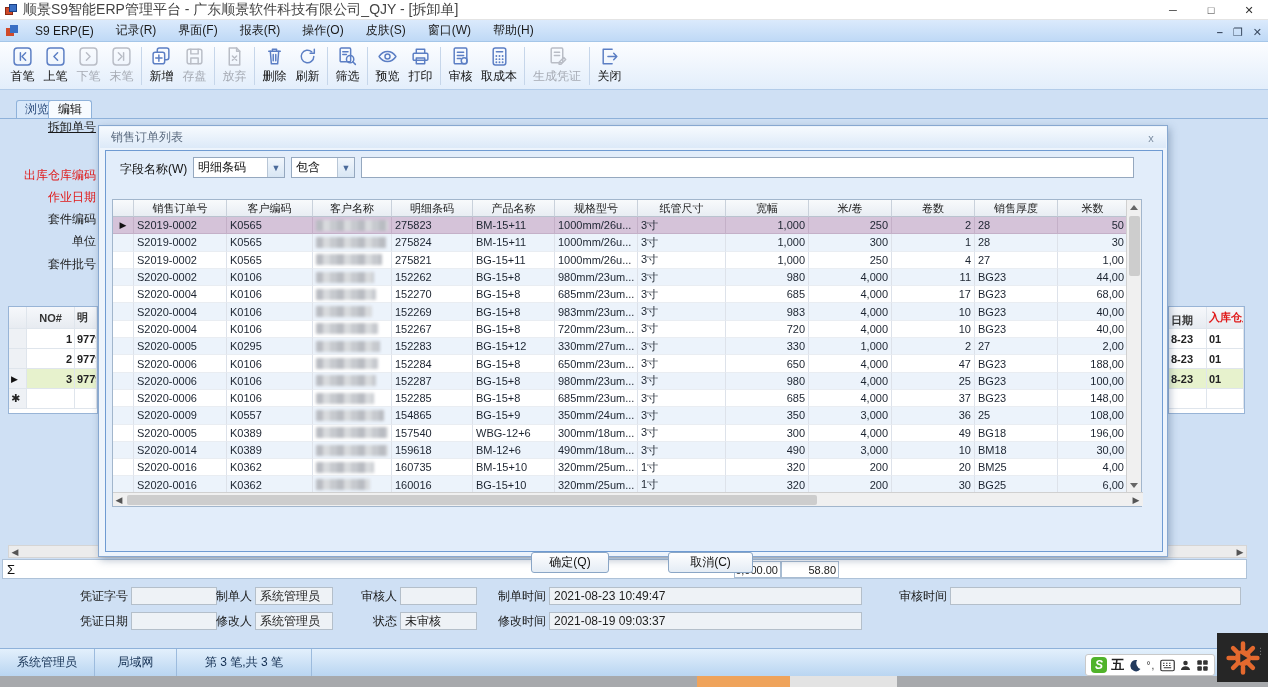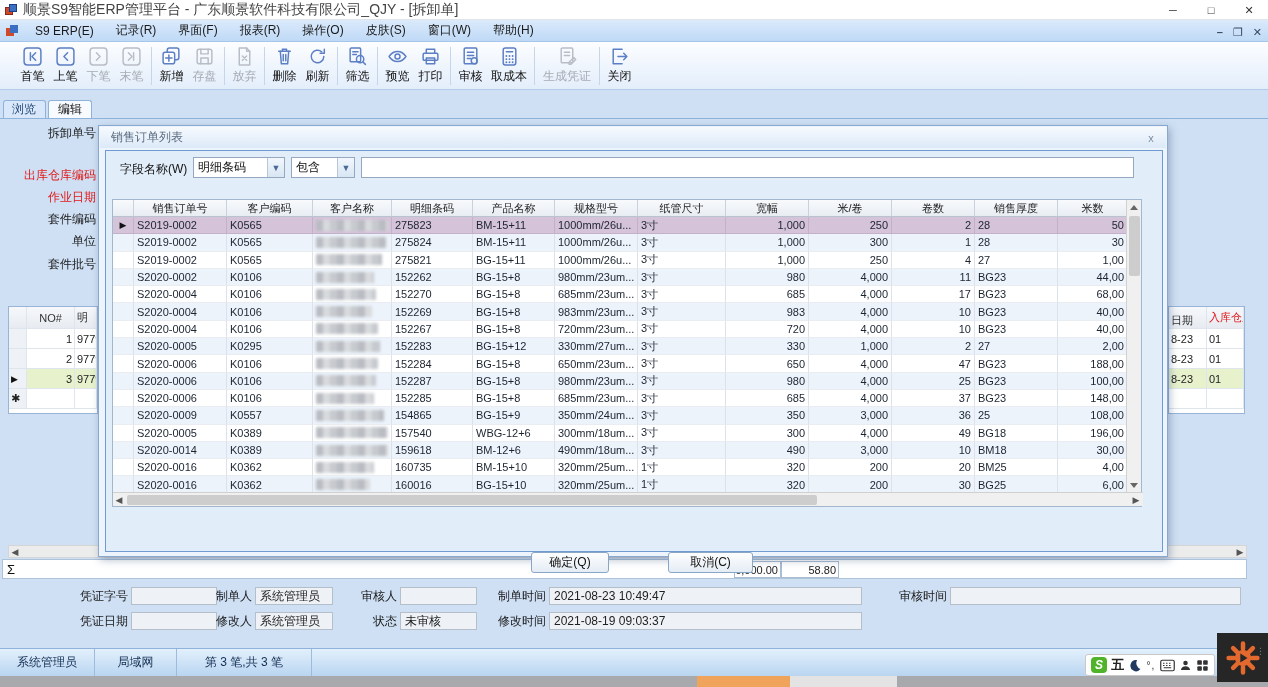--- a/index.html
+++ b/index.html
@@ -19,46 +19,46 @@
 
   
   #menubar { left:0; top:20px; width:1268px; height:22px; background:linear-gradient(#dbeafc,#bfd9f6); border-bottom:1px solid #a5c6e8; display:flex; align-items:center; }
   #menu-icon { width:12px; height:12px; margin:0 6px 0 6px; position:relative; }
   #menu-icon .sq1 { position:absolute; left:0; top:3px; width:8px; height:8px; background:#d04a2a; }
   #menu-icon .sq2 { position:absolute; left:4px; top:0; width:8px; height:8px; background:#3a6fc4; }
   .menu-item { padding:0 11px; height:22px; display:flex; align-items:center; color:#1a1a1a; cursor:default; }
   #mdi-controls { position:absolute; right:6px; top:22px; height:20px; display:flex; gap:10px; align-items:center; color:#3a4a60; font-size:11px; font-weight:bold; }
 
   
-  #toolbar { left:0; top:42px; width:1268px; height:48px; background:linear-gradient(#fcfdff,#e3eefb); border-bottom:1px solid #b3cce9; display:flex; align-items:center; padding-left:16px; }
+  #toolbar { left:0; top:42px; width:1268px; height:48px; background:linear-gradient(#fcfdff,#e3eefb); border-bottom:1px solid #b3cce9; display:flex; align-items:center; padding-left:6px; }
   .tbtn { width:33px; height:44px; display:flex; flex-direction:column; align-items:center; justify-content:center; gap:1px; }
   .tbtn.wide1 { width:44px; } .tbtn.wide2 { width:58px; }
   .tbtn svg { width:21px; height:21px; stroke-width:1.4; fill:none; stroke-linecap:round; stroke-linejoin:round; }
   .tbtn.on  svg { stroke:#5b7ec4; } .tbtn.off svg { stroke:#b9bdc6; }
   .tbtn.on  .tlabel { color:#111; } .tbtn.off .tlabel { color:#a6abb4; }
   .tlabel { font-size:12px; white-space:nowrap; }
   .tsep { width:1px; height:38px; background:#c6d6ea; margin:0 3px; }
 
   
   #client { left:0; top:90px; width:1268px; height:558px; background:#cfe0f4; }
 
   
   .tab { position:absolute; top:10px; height:18px; padding:0 9px; display:flex; align-items:center; border:1px solid #8fb2da; border-bottom:none; border-radius:3px 3px 0 0; font-size:12px; }
-  #tab-browse { left:3px; background:#d8e8fa; color:#2a4a7a;padding-left:8px; }
+  #tab-browse { left:16px; background:#d8e8fa; color:#2a4a7a;padding-left:8px; }
   #tab-edit { left:48px; background:#f7fbff; color:#111; }
   #tabline { position:absolute; left:0; top:28px; width:1268px; height:1px; background:#8fb2da; }
 
   
   .flabel { position:absolute; width:96px; text-align:right; font-size:12px; color:#1a1a1a; white-space:nowrap; }
   .flabel.red { color:#e01818; }
 
   
   .bgrid { position:absolute; background:#fff; border:1px solid #98b4d6; font-size:11px; }
   .bg-row { display:flex; border-bottom:1px solid #dfe5ec; }
-  .bg-cell { border-right:1px solid #dfe5ec; overflow:hidden; white-space:nowrap; display:flex; align-items:center; padding:0 2px; }
+  .bg-cell { border-right:1px solid #dfe5ec; overflow:hidden; white-space:nowrap; display:flex; align-items:center; padding:0 2px;font-weight:bold; }
   .bg-head { background:linear-gradient(#f6f8fb,#e7ebf1); color:#333; }
   .bg-sel { background:#e7f2cd; }
   .rowptr { color:#111; font-size:9px; }
 
   
   #main-hscroll { position:absolute; left:8px; top:455px; width:1239px; height:13px; background:#ececec; border:1px solid #d5d5d5; display:flex; justify-content:space-between; align-items:center; }
   .scr-arrow { width:12px; height:11px; display:flex; align-items:center; justify-content:center; color:#555; font-size:9px; }
 
   
   #sumrow { position:absolute; left:2px; top:469px; width:1245px; height:20px; background:#fff; border:1px solid #aec2d8; display:flex; align-items:center; }
@@ -297,21 +297,21 @@
         <span class="tlabel">关闭</span>
       </div>
     </div>
 
   <div class="abs" id="client">
     <div class="tab" id="tab-browse">浏览</div>
     <div class="tab" id="tab-edit">编辑</div>
     <div id="tabline"></div>
 
     <div id="edit-form-labels">
-        <div class="flabel" style="left: 0px; top: 35px;">拆卸单号</div>
+        <div class="flabel" style="left: 0px; top: 29px; text-decoration: underline;">拆卸单号</div>
         <div class="flabel red" style="left: 0px; top: 77px; font-family: Liberation Serif, serif;">出库仓库编码</div>
         <div class="flabel red" style="left: 0px; top: 99px;">作业日期</div>
         <div class="flabel" style="left: 0px; top: 121px;">套件编码</div>
         <div class="flabel" style="left: 0px; top: 143px;">单位</div>
         <div class="flabel" style="left: 0px; top: 166px;">套件批号</div>
         <div class="flabel" style="left: 0px; top: 188px; margin-top: 28px;">备注</div>
       </div>
 
     <div class="bgrid" id="left-grid" style="left:8px; top:216px; width:90px; height:108px;">
         <div class="bg-row" style="height:22px">

